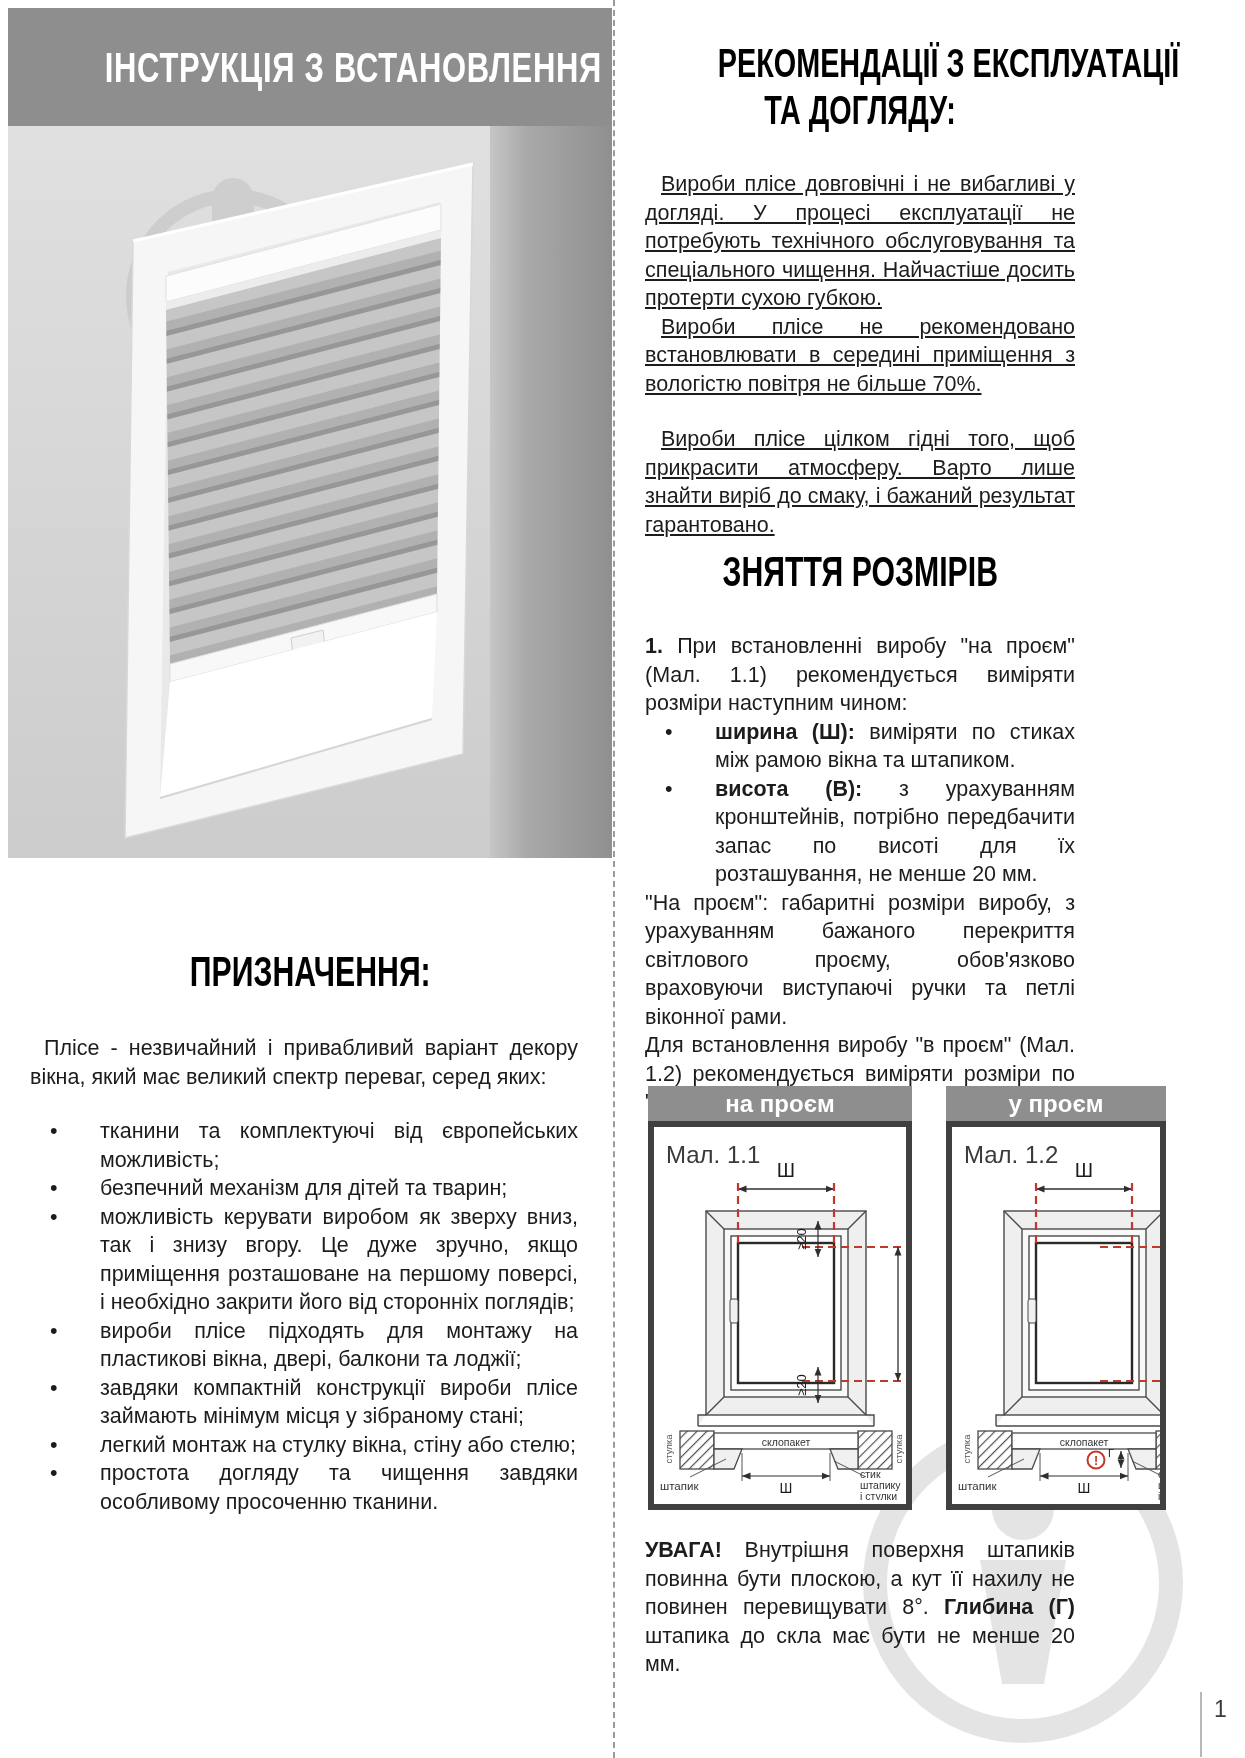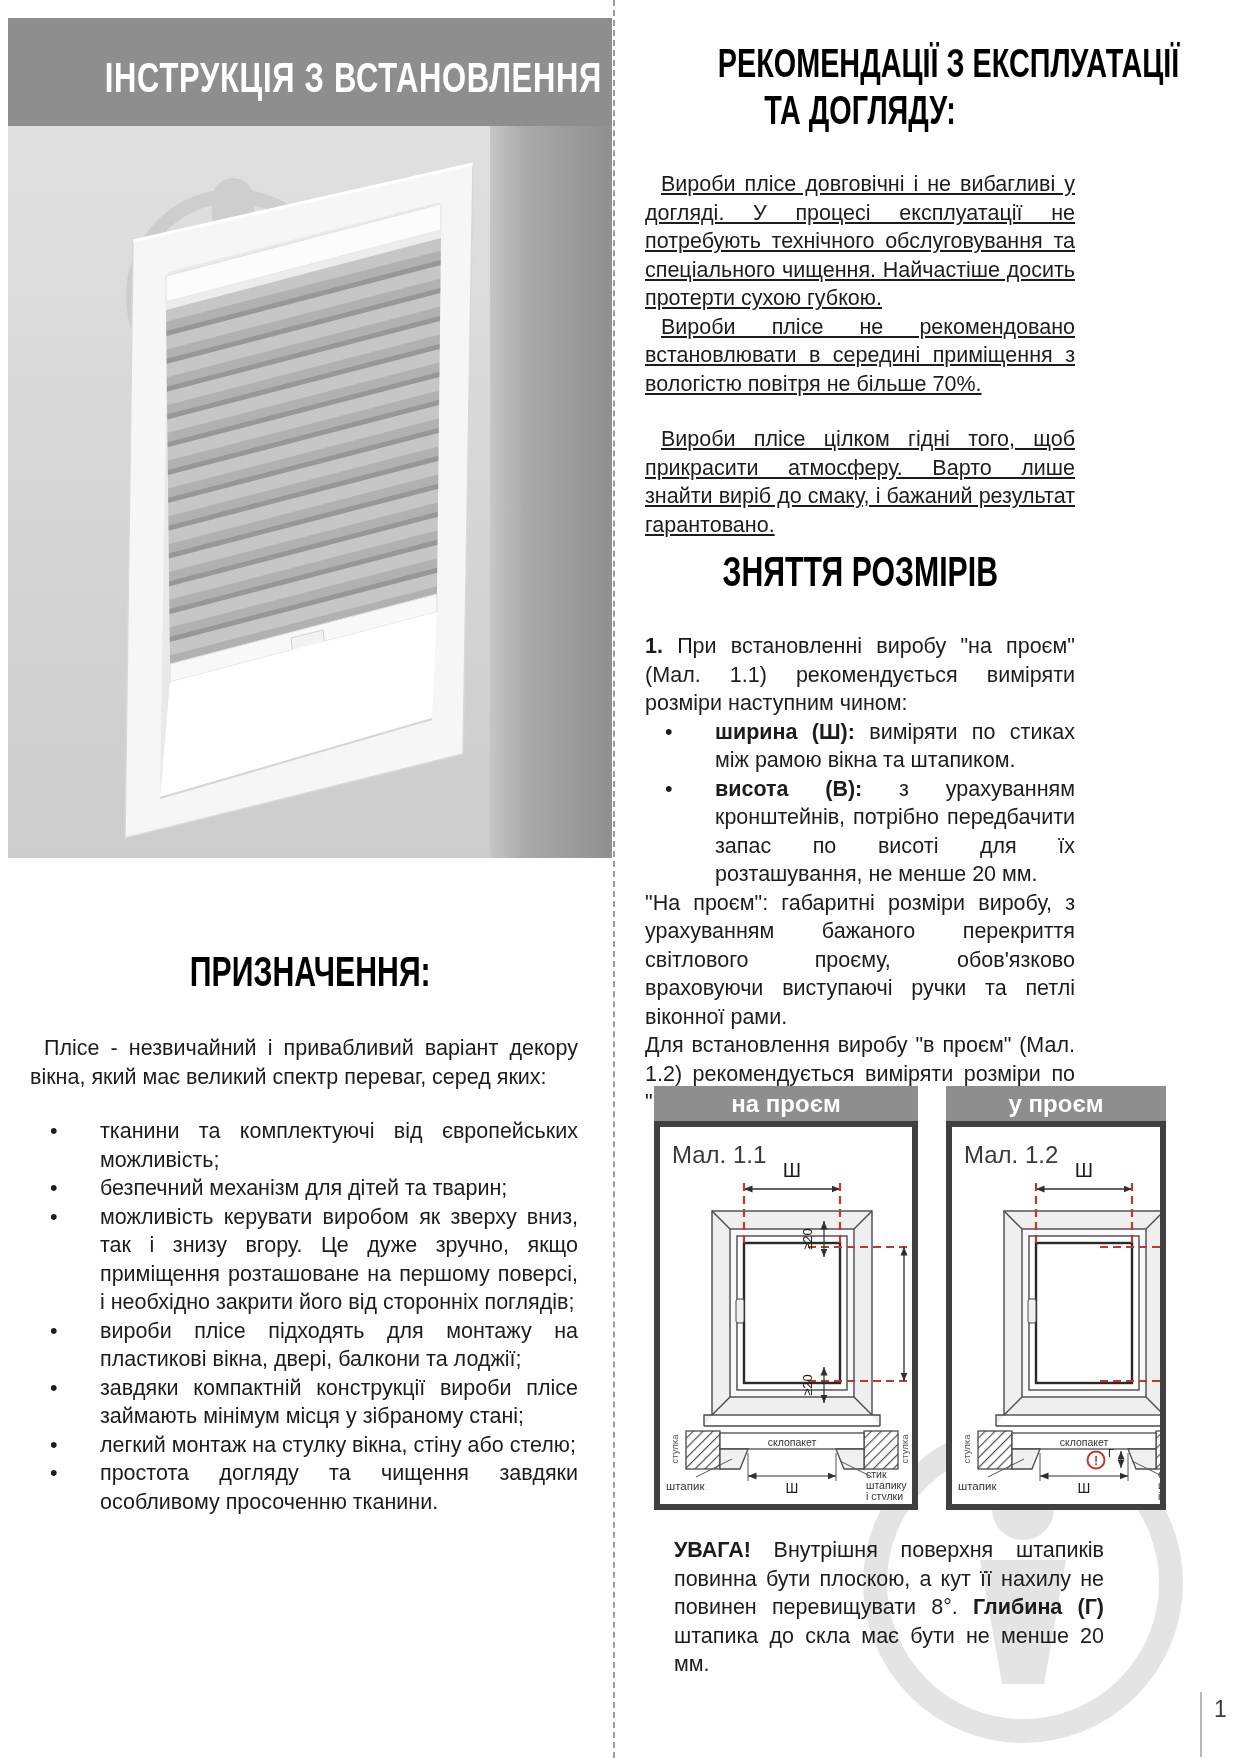--- a/index.html
+++ b/index.html
@@ -2,21 +2,21 @@
 <html><head>
 <meta charset="utf-8">
 <style>
   html,body{margin:0;padding:0;background:#fff;}
   .page{position:relative;width:1245px;height:1758px;background:#ffffff;
         font-family:"Liberation Sans",sans-serif;color:#1c1c1c;overflow:hidden;}
   svg{font-family:"Liberation Sans",sans-serif;}
   .divider{position:absolute;left:613px;top:0;height:1758px;border-left:2px dashed #9b9b9b;}
 
   
-  .hdr-box{position:absolute;left:8px;top:18px;width:604px;height:118px;background:#8e8e8e;
+  .hdr-box{position:absolute;left:8px;top:8px;width:604px;height:118px;background:#8e8e8e;
            color:#fff;display:flex;flex-direction:column;justify-content:center;text-align:center;}
   .hdr-line{font-weight:bold;font-size:43px;line-height:50px;letter-spacing:1px;}
   .cond{display:inline-block;transform:scaleX(0.72);white-space:nowrap;}
   .photo-wrap{position:absolute;left:8px;top:126px;width:604px;height:732px;}
   .sec-head{position:absolute;text-align:center;font-weight:bold;font-size:42px;line-height:48px;color:#000;}
   #purpose-heading{left:8px;top:948px;width:604px;}
   .bodytxt{font-size:21.5px;line-height:28.5px;text-align:justify;}
   #purpose-text{position:absolute;left:30px;top:1034px;width:548px;}
   #purpose-text p{margin:0;text-indent:14px;}
   ul.dots{list-style:none;margin:26px 0 0 0;padding:0;}
@@ -25,26 +25,26 @@
 
   
   #care-heading{left:628px;top:40px;width:464px;font-size:40px;line-height:47px;}
   #care-text{position:absolute;left:645px;top:170px;width:430px;}
   #care-text p{margin:0;}
   #care-text p.gap{margin-top:27px;}
   .ind{text-indent:16px;text-decoration:underline;}
   #sizes-heading{left:645px;top:548px;width:430px;}
   #sizes-text{position:absolute;left:645px;top:632px;width:430px;}
   #sizes-text p{margin:0;}
-  #attention{position:absolute;left:674px;top:1536px;width:430px;z-index:2;}
+  #attention{position:absolute;left:645px;top:1536px;width:430px;z-index:2;}
   #attention p{margin:0;}
 
   
   .diag{position:absolute;top:1086px;z-index:1;}
-  #diag-left{left:648px;width:264px;margin-left:6px;}
+  #diag-left{left:648px;width:264px;}
   #diag-right{left:946px;width:220px;}
   .diag-tab{height:35px;background:#8e8e8e;color:#fff;font-weight:bold;font-size:24px;
             display:flex;align-items:center;justify-content:center;}
   .diag-box{border:6px solid #404040;background:#fff;height:377px;overflow:hidden;}
 
   .watermark-bottom{position:absolute;left:828px;top:1388px;z-index:0;}
 
   .pagenum{position:absolute;left:1200px;top:1692px;border-left:2px solid #b8b8b8;
            padding:4px 0 34px 12px;font-size:23px;color:#3a3a3a;z-index:2;}
 </style>

